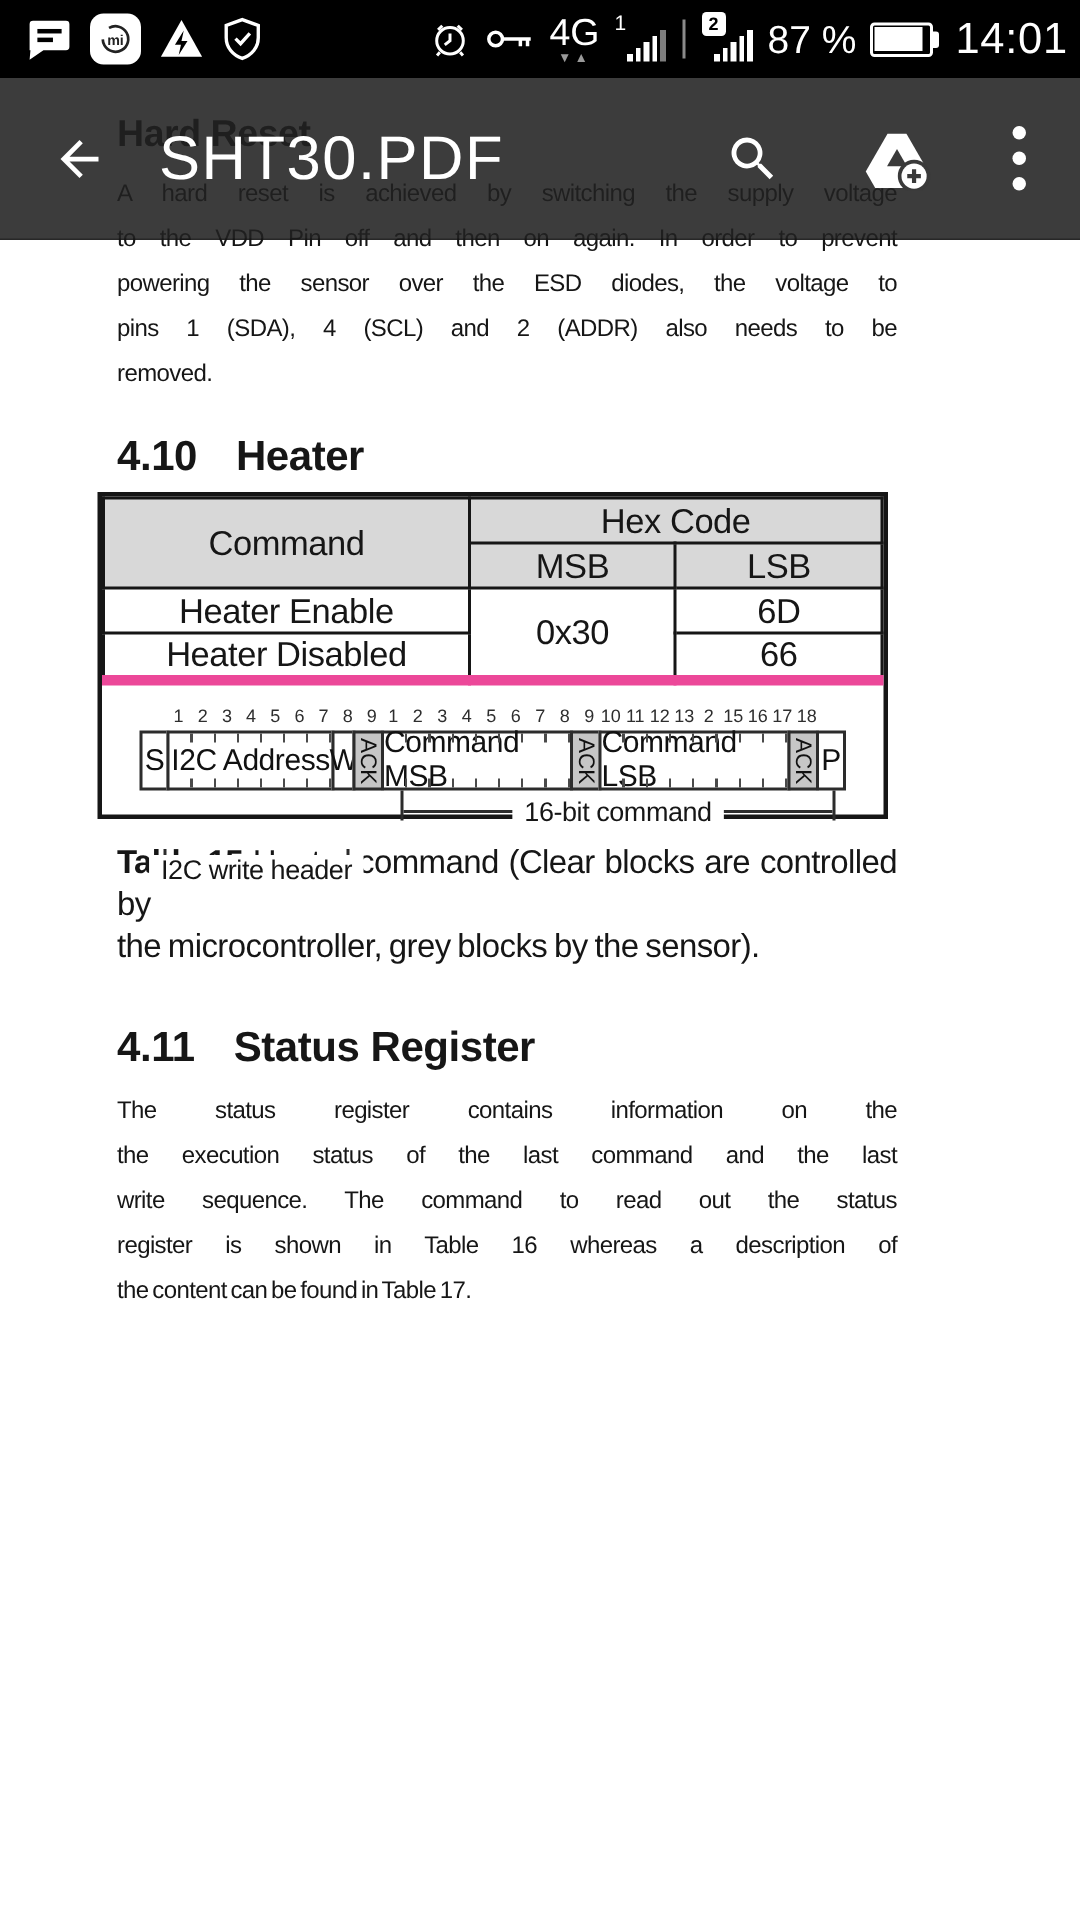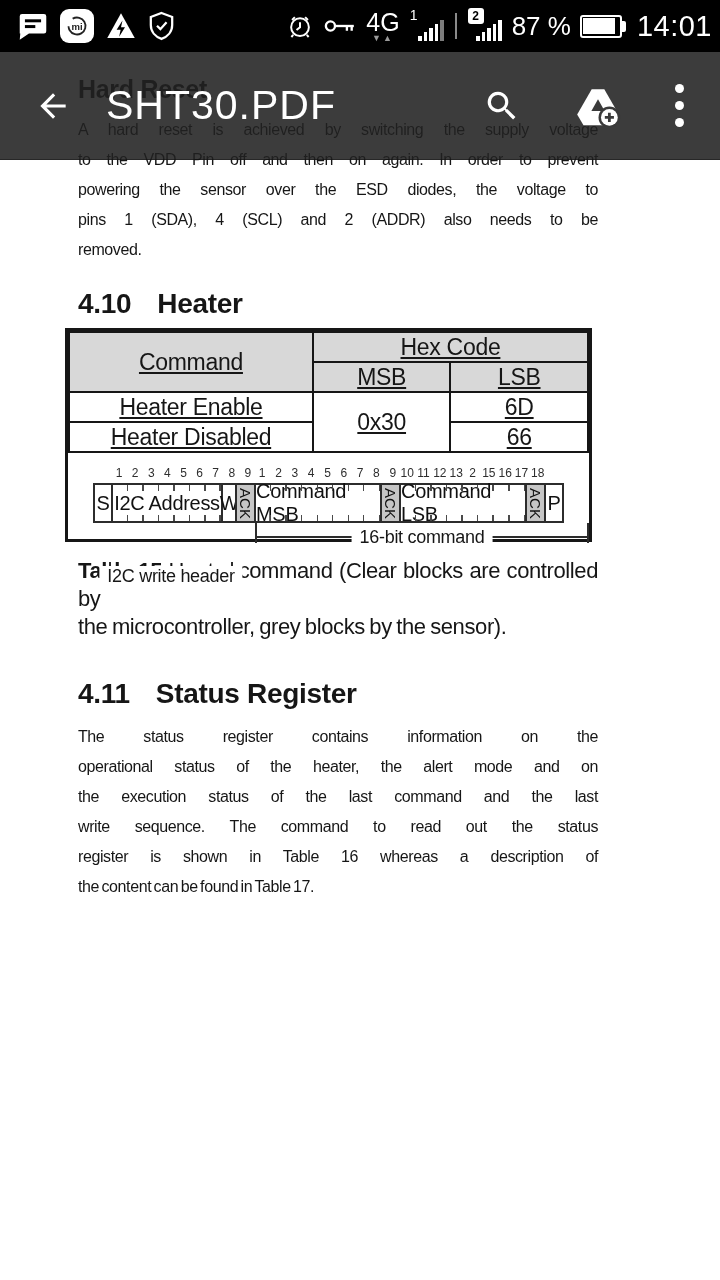--- a/index.html
+++ b/index.html
@@ -65,21 +65,21 @@
   }
   .doc-h3 { font-size:25px; font-weight:700; line-height:30px; letter-spacing:-0.3px; }
   .doc-h2 { font-size:28px; font-weight:700; line-height:34px; letter-spacing:-0.3px; margin-top:22px; }
   .doc-h2 .sec-num { margin-right:26px; }
   .para { margin-top:11px; font-size:16px; line-height:30px; letter-spacing:-0.4px; word-spacing:-1.6px; }
   .para span { display:block; text-align:justify; text-align-last:justify; }
   .para span:last-child { text-align-last:left; }
 
   
   .tableframe { margin:7px 0 0 -13px; width:527px; border:3px solid #161616; background:#fff; }
-  table.cmd { width:100%; border-collapse:collapse; border-bottom:2px solid #ec4899;text-decoration:underline; }
+  table.cmd { width:100%; border-collapse:collapse; border-bottom:7px solid #ec4899; }
   table.cmd td {
     border:2px solid #161616; text-align:center; font-size:23px;
     height:30px; padding:0 4px; letter-spacing:-0.3px;
   }
   table.cmd td.hdr { background:#d8d8d8; }
   .col-cmd { width:47%; } .col-msb { width:26.5%; } .col-lsb { width:26.5%; }
 
   .diagram { position:relative; padding:30px 0 16px 0; }
   .bitswrap { position:relative; width:471px; margin:0 auto; }
   .bitsrow { display:flex; height:40px; }
@@ -106,21 +106,21 @@
   .bn-g2 { left:161px; width:147px; }
   .bn-g3 { left:306px; width:147px; }
   .bracket { position:absolute; top:40px; height:20px; border-left:2px solid #2c2c2c; border-right:2px solid #2c2c2c; }
   .bracket::before { content:""; position:absolute; left:0; right:0; bottom:5px; height:2px; background:#2c2c2c; }
   .bracket .blabel {
     position:absolute; left:50%; transform:translateX(-50%); top:4px;
     background:#fff; padding:0 8px; font-size:18px; letter-spacing:-0.3px;
     white-space:nowrap; color:#161616;
   }
   .br-1 { left:16px; width:124px;margin-top:39px; }
-  .br-2 { left:162px; width:334px;text-align:right; }
+  .br-2 { left:174px; width:290px;text-align:right; }
 
   .caption { margin-top:15px; font-size:22px; line-height:28px; letter-spacing:-0.4px; word-spacing:-1.2px; }
   .caption .cline { display:block; text-align:justify; text-align-last:justify; }
   .caption .cline:last-child { text-align-last:left; }
   .caption b { font-weight:700; }
   .h2-status { margin-top:36px; }
 </style>
 </head>
 <body>
 
@@ -228,21 +228,20 @@
     <div class="caption">
       <span class="cline"><b>Table 15</b><span> Heater command (Clear blocks are controlled by</span></span>
       <span class="cline">the microcontroller,  grey blocks by the sensor).</span>
     </div>
 
     <div class="doc-h2 h2-status">
       <span class="sec-num">4.11</span><span>Status Register</span>
     </div>
     <div class="para">
         <span>The status register contains information on the</span>
-        <span>operational status of the heater, the alert mode and on</span>
         <span>the execution status of the last command and the last</span>
         <span>write sequence. The command to read out the status</span>
         <span>register is shown in Table 16 whereas a description of</span>
         <span>the content can be found in Table 17.</span>
       </div>
   </div>
 
   <div class="appbar">
     <div class="sb-ico">
       <svg width="38" height="38" viewBox="0 0 24 24">

